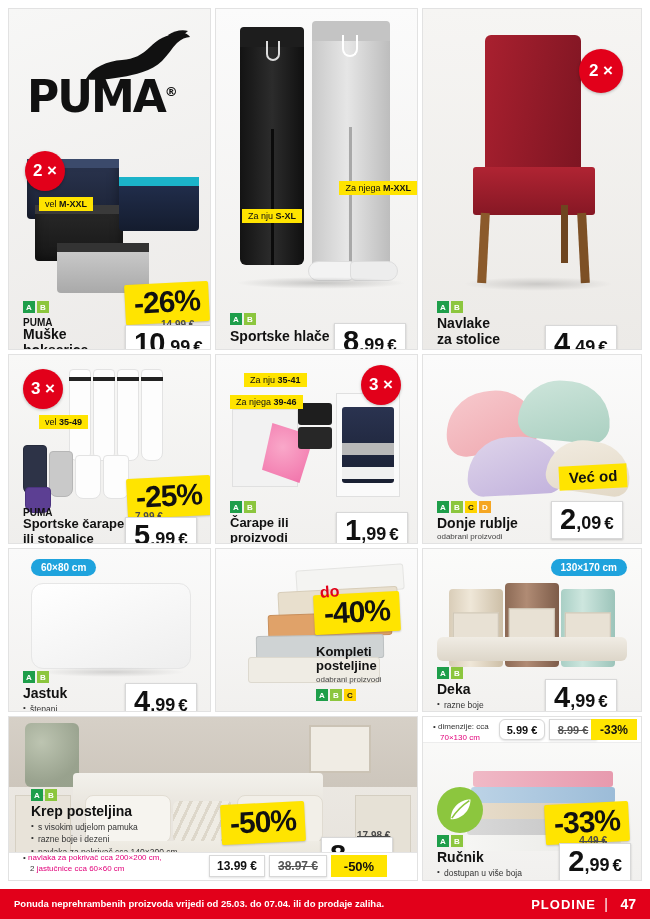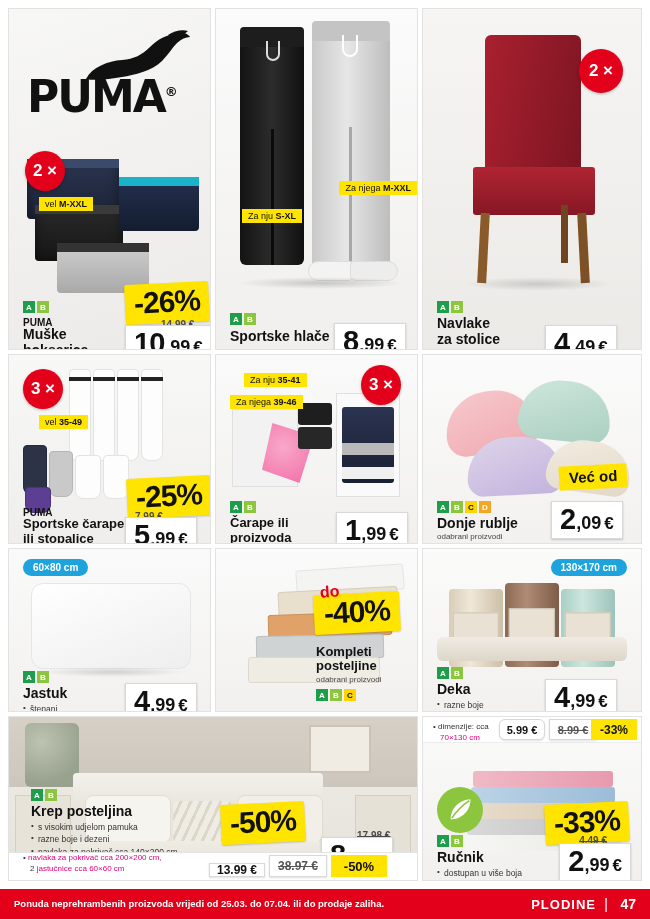--- a/index.html
+++ b/index.html
@@ -91,20 +91,21 @@
   .sizetag b { font-weight: bold; }
 
   
   .bluetag {
     position: absolute;
     background: #1fa3dd; color:#fff;
     font-size: 10px; padding: 3px 10px;
     border-radius: 10px;
     font-weight: bold;
     white-space: nowrap;
+    margin-left: 8px;
   }
 
   
   .letters { position:absolute; display:flex; gap:2px; }
   .letters span {
     width: 12px; height: 12px;
     font-size: 8px; font-weight: bold; color:#fff;
     display:flex; align-items:center; justify-content:center;
   }
   .lA { background:#1e9e4a; }
@@ -428,21 +429,21 @@
       <span>Za njega</span>
       <b>39-46</b>
     </div>
 
     <div class="letters" style="left:14px; top:146px;">
       <span class="lA">A</span>
       <span class="lB">B</span>
     </div>
     <div class="ptitle" style="left:14px; top:161px; font-size:13px;">
       <div>Čarape ili</div>
-      <div>proizvoda</div>
+      <div>proizvodi</div>
     </div>
 
     <div class="price" style="left:120px; top:157px;">
       <span class="int">1</span>
       <span class="dec">,99</span>
       <span class="cur">€</span>
     </div>
   </div>
 
   <div class="card" style="left:422px; top:354px; width:220px; height:190px;">
@@ -592,21 +593,21 @@
       <span class="int">8</span>
       <span class="dec">,99</span>
       <span class="cur">€</span>
     </div>
 
     <div style="position:absolute; left:0; bottom:0; width:410px; height:28px; background:#fff; border-top:1px solid #e4e4e4;"></div>
     <div class="dimtext" style="left:14px; bottom:6px;">
       <div>• <span class="pink">navlaka za pokrivač cca 200×200 cm,</span></div>
       <div style="padding-left:7px;">2 <span class="pink">jastučnice cca 60×60 cm</span></div>
     </div>
-    <div class="minibox" style="left:200px; bottom:3px; width:56px; height:14px;">13.99 €</div>
+    <div class="minibox" style="left:200px; bottom:3px; width:56px; height:22px;">13.99 €</div>
     <div class="minibox" style="left:260px; bottom:3px; width:58px; height:22px; text-decoration:line-through; color:#555;">38.97 €</div>
     <div style="position:absolute; left:322px; bottom:3px; width:56px; height:22px; background:#ffe400; color:#111;
                 font-size:13px; font-weight:bold; display:flex; align-items:center; justify-content:center;">-50%</div>
   </div>
 
   <div class="card" style="left:422px; top:716px; width:220px; height:165px;">
     <div class="photo" style="background:linear-gradient(180deg,#fbfbfa,#f1f0ee);"></div>
 
     <div style="position:absolute; left:50px; top:54px; width:140px; height:16px; background:linear-gradient(90deg,#f0b9c6,#e79aae); border-radius:3px;"></div>
     <div style="position:absolute; left:48px; top:70px; width:144px; height:16px; background:linear-gradient(90deg,#bcd3e6,#9cbcd8); border-radius:3px;"></div>

